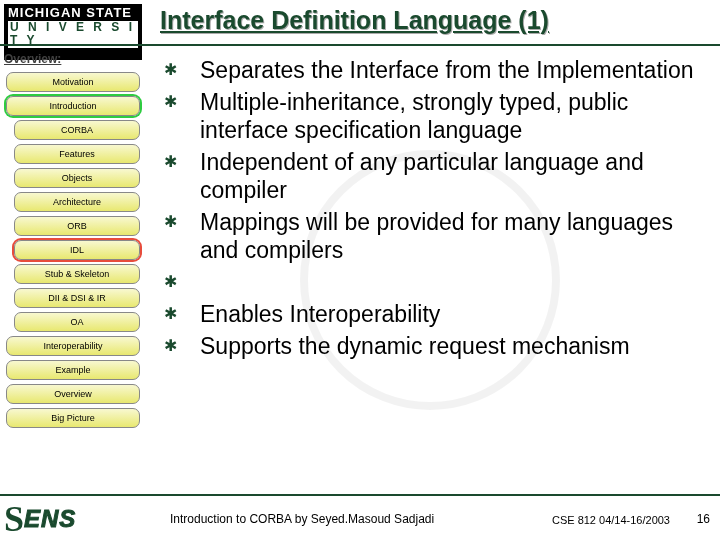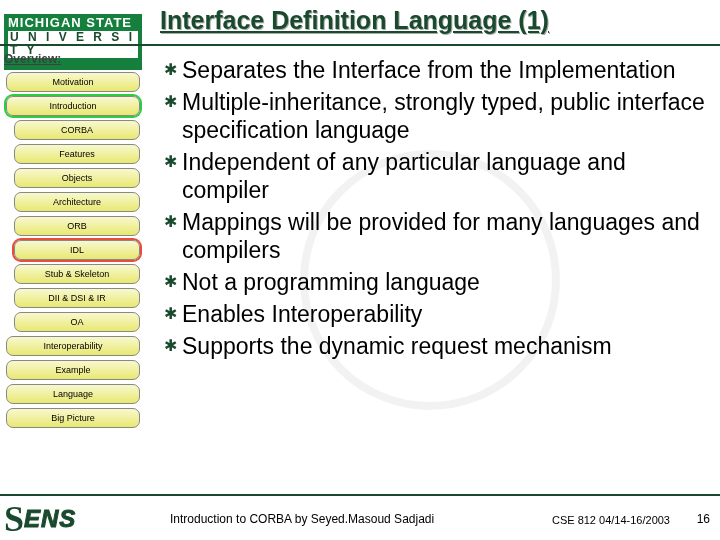--- a/index.html
+++ b/index.html
@@ -1,31 +1,31 @@
 <!DOCTYPE html>
 <html><head>
 <meta charset="utf-8">
 <style>
   * { margin: 0; padding: 0; box-sizing: border-box; }
   body { width: 720px; height: 540px; font-family: Arial, sans-serif; background: #fff; position: relative; overflow: hidden; }
   .slide { width: 720px; height: 540px; position: relative; }
-  .logo-msu { position: absolute; left: 4px; top: 14px; width: 138px; height: 56px; background: #15803d; color: #fff; font-size: 13px; font-weight: bold; letter-spacing: 1px; padding: 2px 4px; line-height: 1.1; }
+  .logo-msu { position: absolute; left: 4px; top: 4px; width: 138px; height: 56px; background: #000000; color: #fff; font-size: 13px; font-weight: bold; letter-spacing: 1px; padding: 2px 4px; line-height: 1.1; }
   .logo-msu .sub { font-size: 12px; letter-spacing: 3px; background: #fff; color: #1a4a2e; padding: 0 2px; display: inline-block; margin-top: 1px; }
   .title { position: absolute; left: 160px; top: 6px; width: 552px; text-align: left; font-size: 25px; font-weight: bold; color: #1a4a2e; text-decoration: underline; text-shadow: 1px 1px 0 #aaa; }
   .hr1 { position: absolute; left: 0; top: 44px; width: 720px; height: 2px; background: #1a4a2e; }
   .sidebar { position: absolute; left: 2px; top: 50px; width: 146px; }
   .section-label { font-size: 12px; font-weight: bold; text-decoration: underline; color: #404040; margin: 2px 0 6px 2px; }
   .nav-btn { display: block; width: 134px; height: 20px; margin: 2px 0 4px 4px; background: linear-gradient(#f8f8d0, #e8e870); border: 1px solid #888; border-radius: 7px; font-size: 9px; text-align: center; padding: 3px 4px; color: #000; cursor: pointer; position: relative; }
   .nav-btn.indent { margin-left: 12px; width: 126px; }
   .nav-btn.hi-green { box-shadow: 0 0 0 2px #2ecc40; }
   .nav-btn.hi-red { box-shadow: 0 0 0 2px #e74c3c; }
   .content { position: absolute; left: 164px; top: 56px; width: 542px; }
   .bullet-row { display: flex; align-items: flex-start; margin-bottom: 4px; }
   .bullet-icon { width: 18px; flex-shrink: 0; color: #1a4a2e; font-size: 16px; line-height: 28px; }
-  .bullet-text { font-size: 23px; color: #000; line-height: 1.22; }
+  .bullet-text { font-size: 23px; color: #000; line-height: 1.22; margin-left: 18px; }
   .footer-line { position: absolute; left: 0; top: 494px; width: 720px; height: 2px; background: #1a4a2e; }
   .sens-logo { position: absolute; left: 4px; bottom: 2px; width: 90px; height: 40px; }
   .sens-logo .s { color: #1a4a2e; font-size: 36px; font-weight: bold; font-family: Georgia, serif; display: inline-block; vertical-align: middle; }
   .sens-logo .ens { color: #1a4a2e; font-size: 24px; font-weight: bold; letter-spacing: 1px; -webkit-text-stroke: 1px #1a4a2e; display: inline-block; vertical-align: middle; font-style: italic; }
   .footer-text { position: absolute; left: 170px; bottom: 14px; font-size: 12px; color: #000; }
   .footer-course { position: absolute; right: 50px; bottom: 14px; font-size: 11px; color: #000; }
   .footer-pg { position: absolute; right: 10px; bottom: 14px; font-size: 12px; color: #000; }
   .watermark { position: absolute; left: 300px; top: 150px; width: 260px; height: 260px; opacity: 0.05; border: 8px solid #000; border-radius: 50%; pointer-events: none; }
 </style>
 </head>
@@ -48,21 +48,21 @@
         <button class="nav-btn indent">Features</button>
         <button class="nav-btn indent">Objects</button>
         <button class="nav-btn indent">Architecture</button>
         <button class="nav-btn indent">ORB</button>
         <button class="nav-btn indent hi-red">IDL</button>
         <button class="nav-btn indent">Stub &amp; Skeleton</button>
         <button class="nav-btn indent">DII &amp; DSI &amp; IR</button>
         <button class="nav-btn indent">OA</button>
         <button class="nav-btn">Interoperability</button>
         <button class="nav-btn">Example</button>
-        <button class="nav-btn">Language</button>
+        <button class="nav-btn">Overview</button>
         <button class="nav-btn">Big Picture</button>
       </div>
   </div>
 
   <div class="watermark"></div>
 
   <div class="content">
     <div id="bullets-container">
         <div class="bullet-row">
           <div class="bullet-icon">✱</div>
@@ -75,21 +75,20 @@
         <div class="bullet-row">
           <div class="bullet-icon">✱</div>
           <div class="bullet-text">Independent of any particular language and compiler</div>
         </div>
         <div class="bullet-row">
           <div class="bullet-icon">✱</div>
           <div class="bullet-text">Mappings will be provided for many languages and compilers</div>
         </div>
         <div class="bullet-row">
           <div class="bullet-icon">✱</div>
-          <div class="bullet-text">Not a programming language</div>
         </div>
         <div class="bullet-row">
           <div class="bullet-icon">✱</div>
           <div class="bullet-text">Enables Interoperability</div>
         </div>
         <div class="bullet-row">
           <div class="bullet-icon">✱</div>
           <div class="bullet-text">Supports the dynamic request mechanism</div>
         </div>
       </div>

